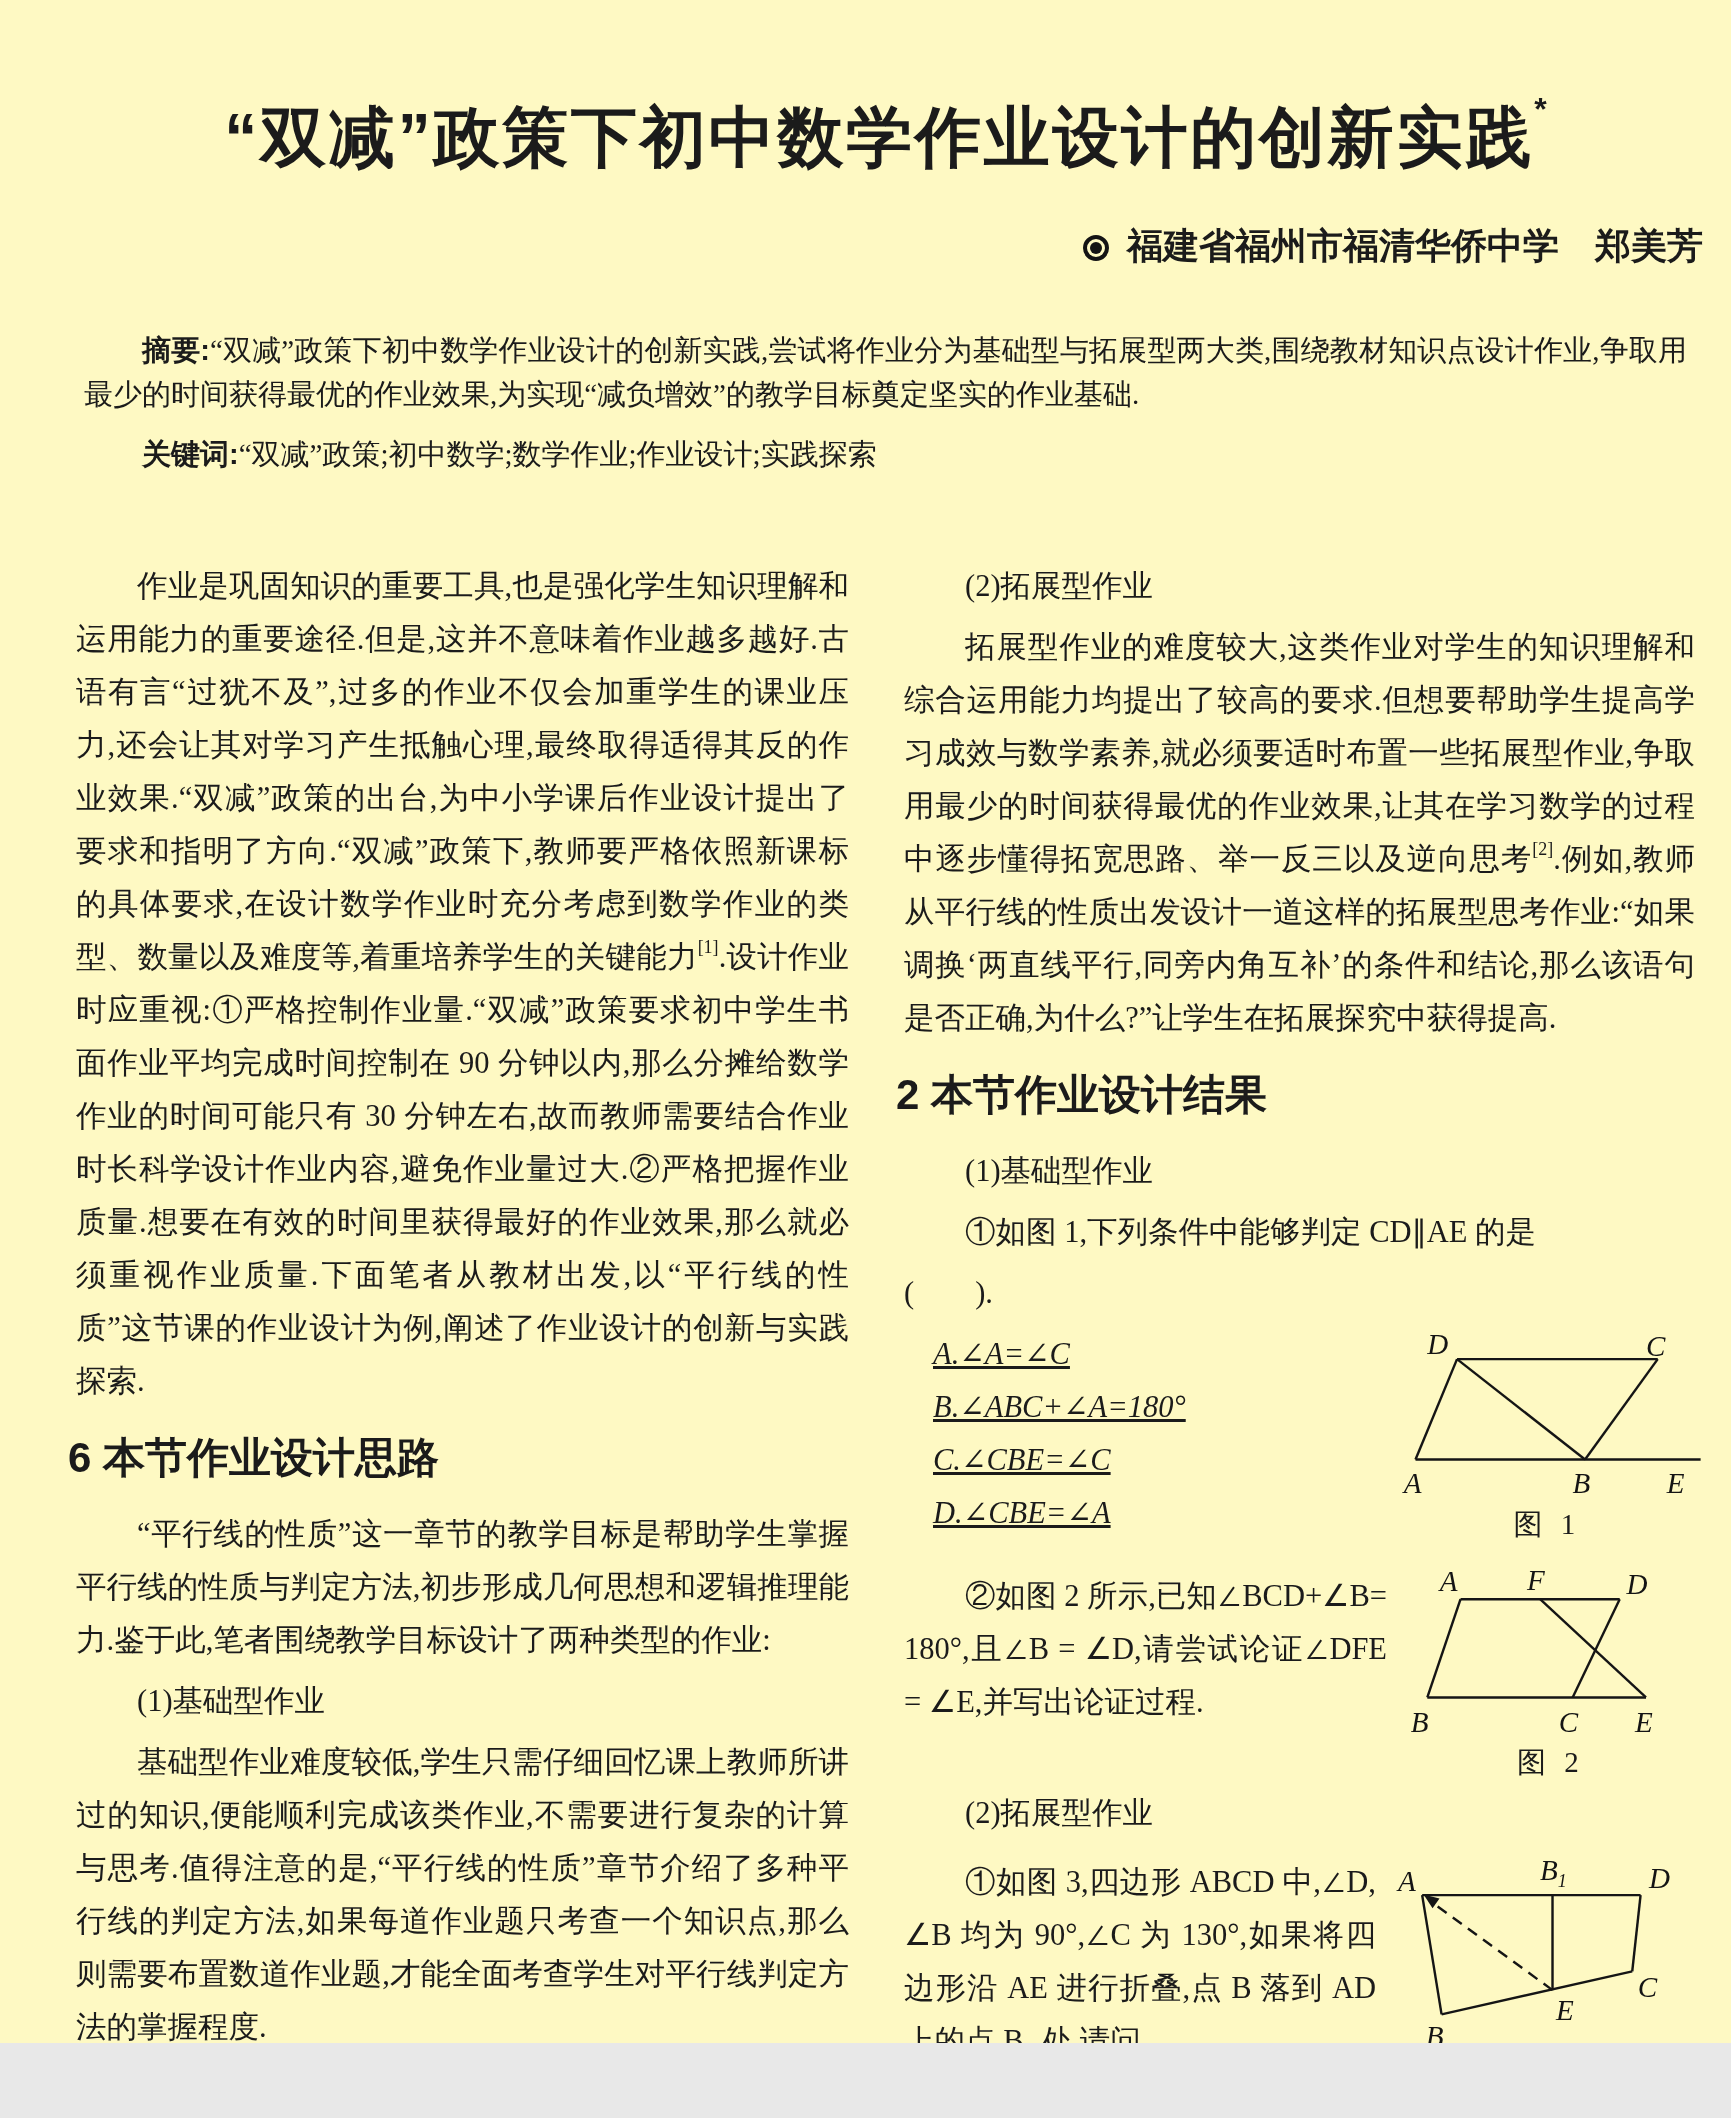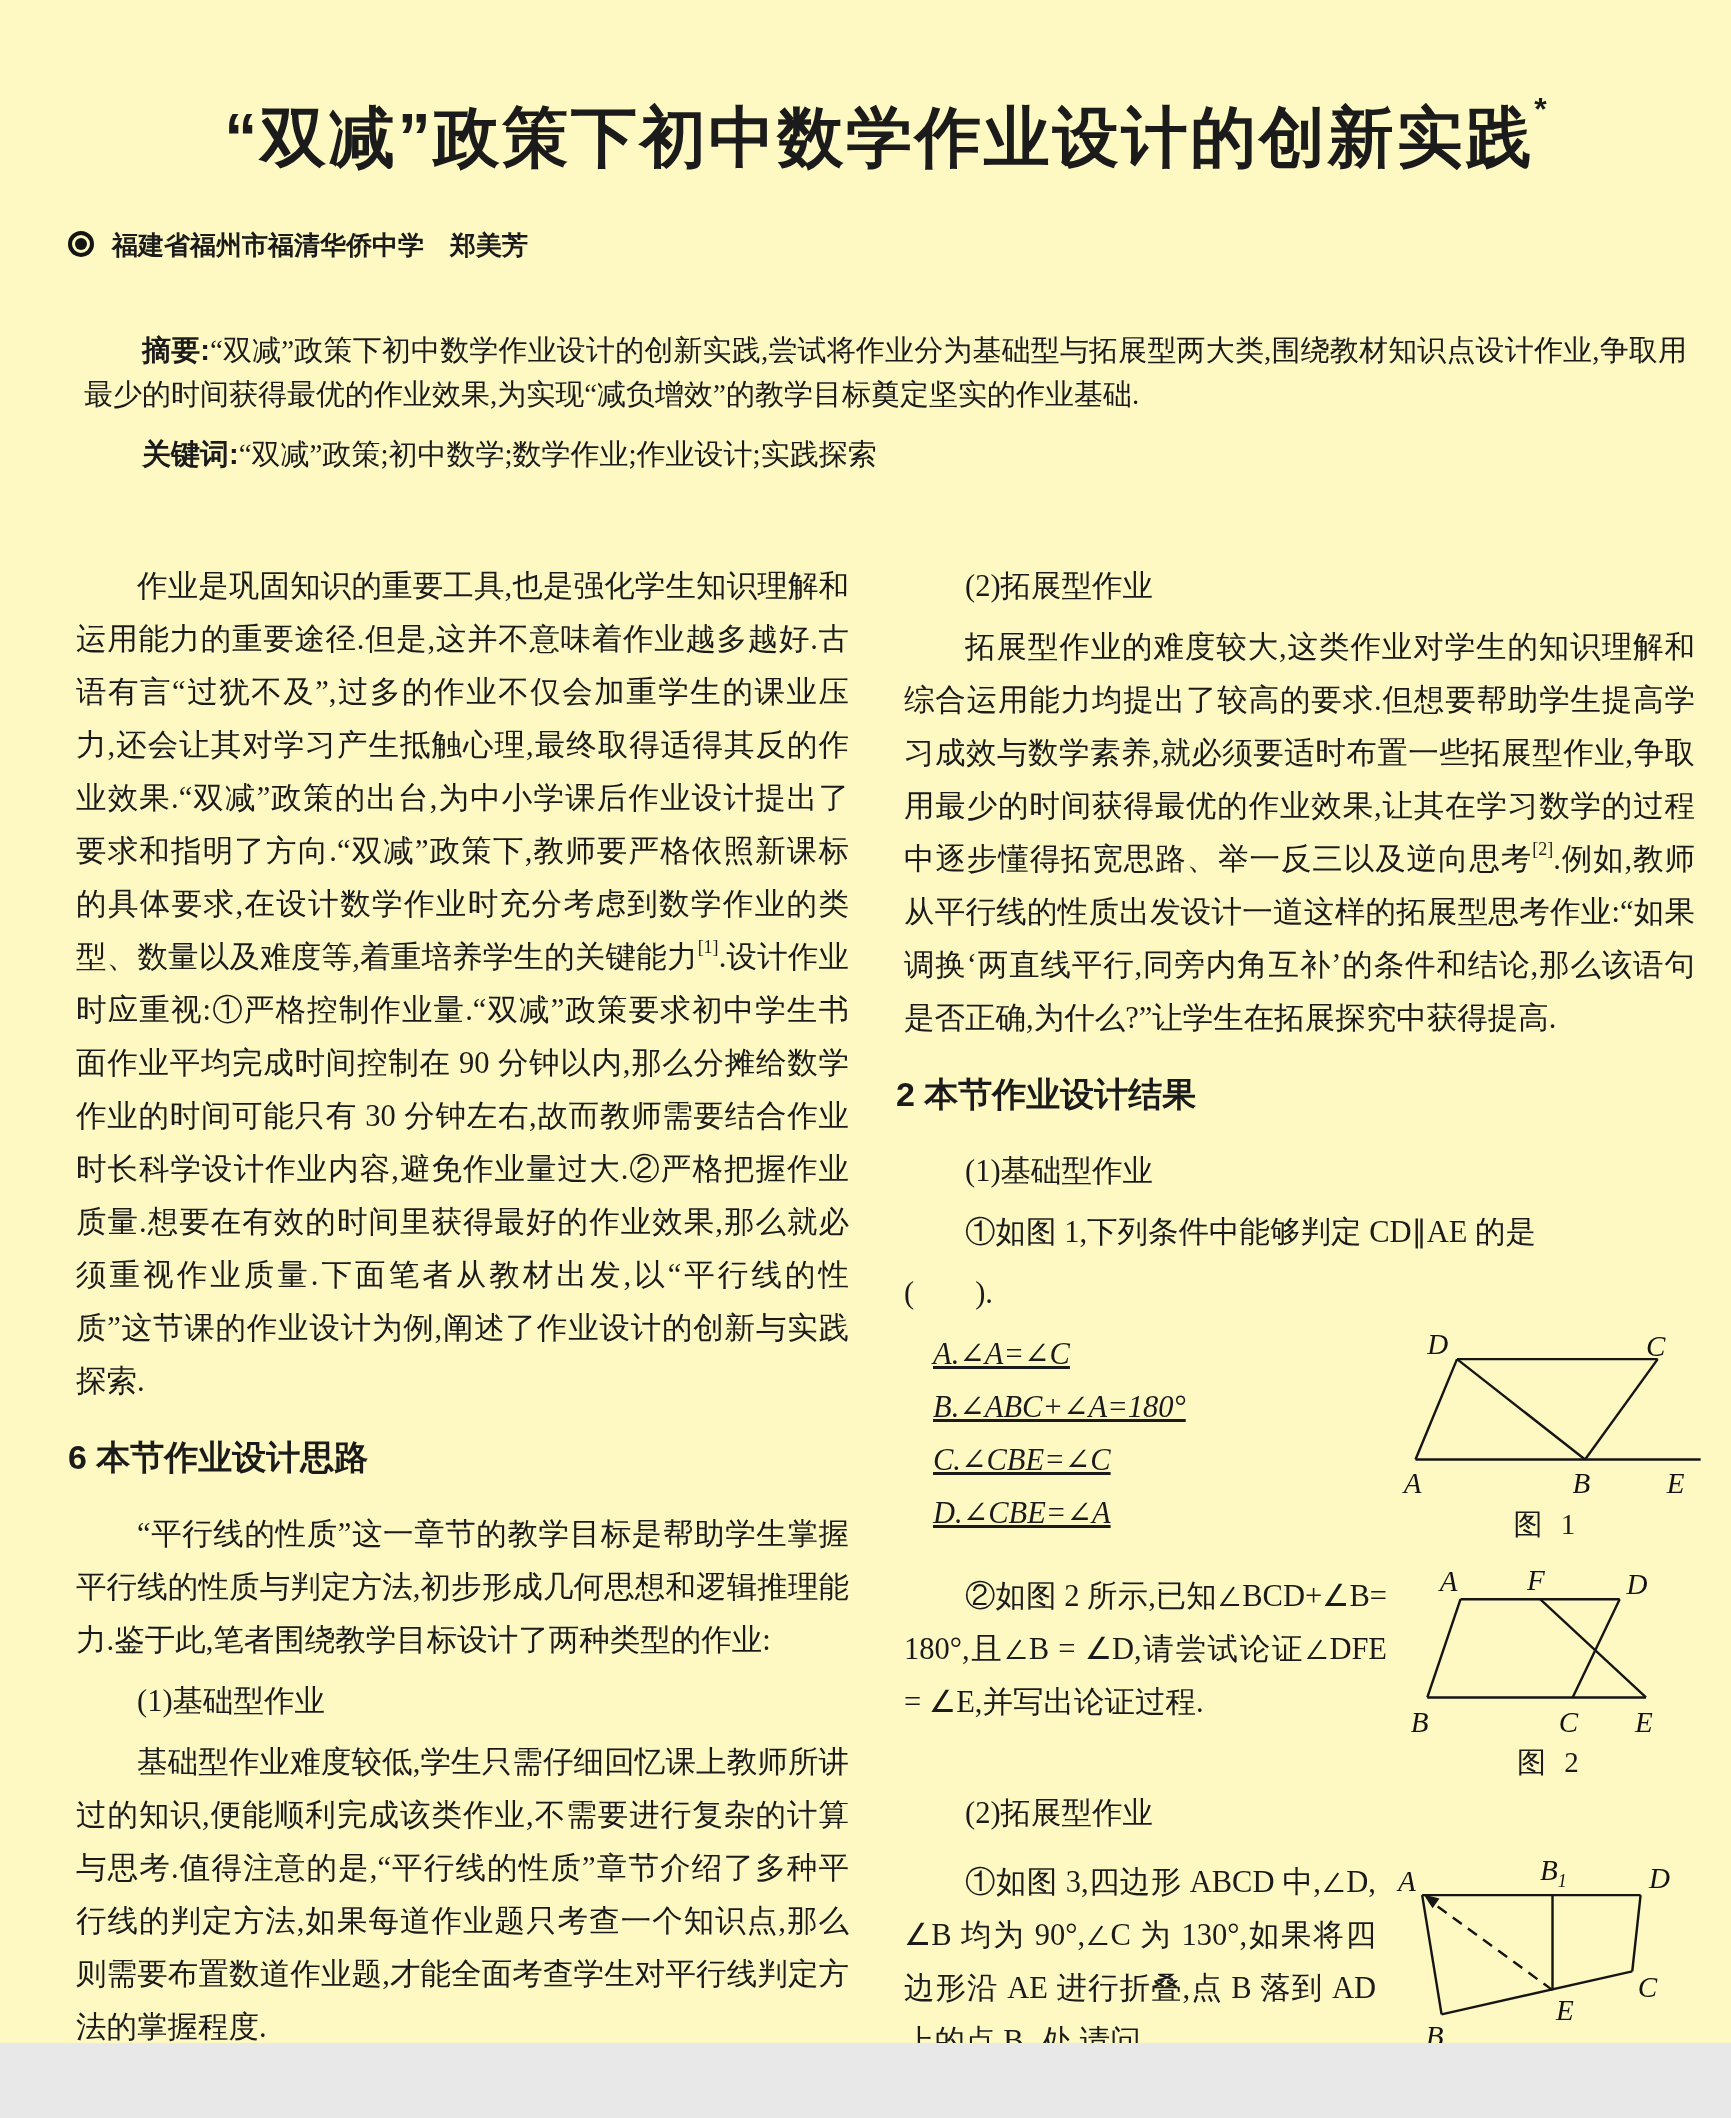--- a/index.html
+++ b/index.html
@@ -20,24 +20,24 @@
     font-family:"Liberation Sans","DejaVu Sans",sans-serif;
     font-weight:900;
     font-size:66px;
     line-height:80px;
     letter-spacing:2.8px;
     white-space:nowrap;
   }
   .title sup{font-size:32px;font-weight:700;vertical-align:40px;letter-spacing:0;}
   .author{
     margin:51px 0 0;
-    text-align:left;
+    text-align:right;
     font-family:"Liberation Sans","DejaVu Sans",sans-serif;
     font-weight:700;
-    font-size:26px;
+    font-size:36px;
     line-height:35px;
   }
   .bullet{
     display:inline-block;vertical-align:-2.8px;margin-right:18px;
     width:18px;height:18px;border:4.8px solid #141414;border-radius:50%;
     position:relative;
   }
   .bullet::after{
     content:"";position:absolute;left:2.8px;top:2.8px;right:2.8px;bottom:2.8px;
     background:#141414;border-radius:50%;
@@ -70,21 +70,21 @@
     word-break:break-all;
   }
   .col-left{width:794px;}
   .col-right{width:807px;}
   .col p{margin:8px;text-indent:2em;font-family:Liberation Serif, serif;}
   .col p.noindent{text-indent:0;}
   sup.ref{font-size:18px;vertical-align:14px;line-height:0;}
   h2.section{
     font-family:"Liberation Sans","DejaVu Sans",sans-serif;
     font-weight:700;
-    font-size:34px;
+    font-size:42px;
     line-height:37px;
     margin:30.5px 0 32px;
     text-indent:0;
     white-space:nowrap;
     text-align:left;
   }
   .nowrap{white-space:nowrap;}
   
   .qrow{display:flex;justify-content:space-between;align-items:flex-start;}
   .qrow .qtext{width:499px;}

